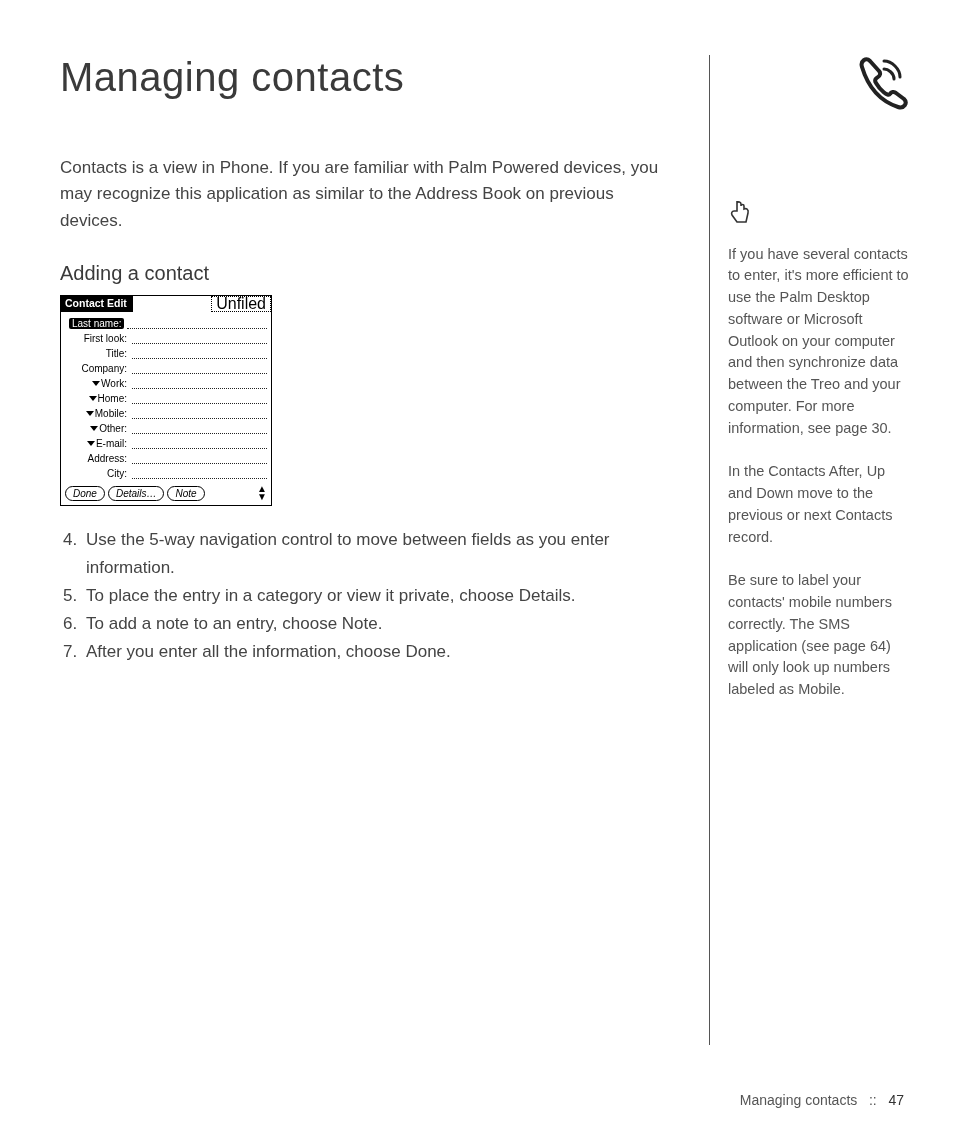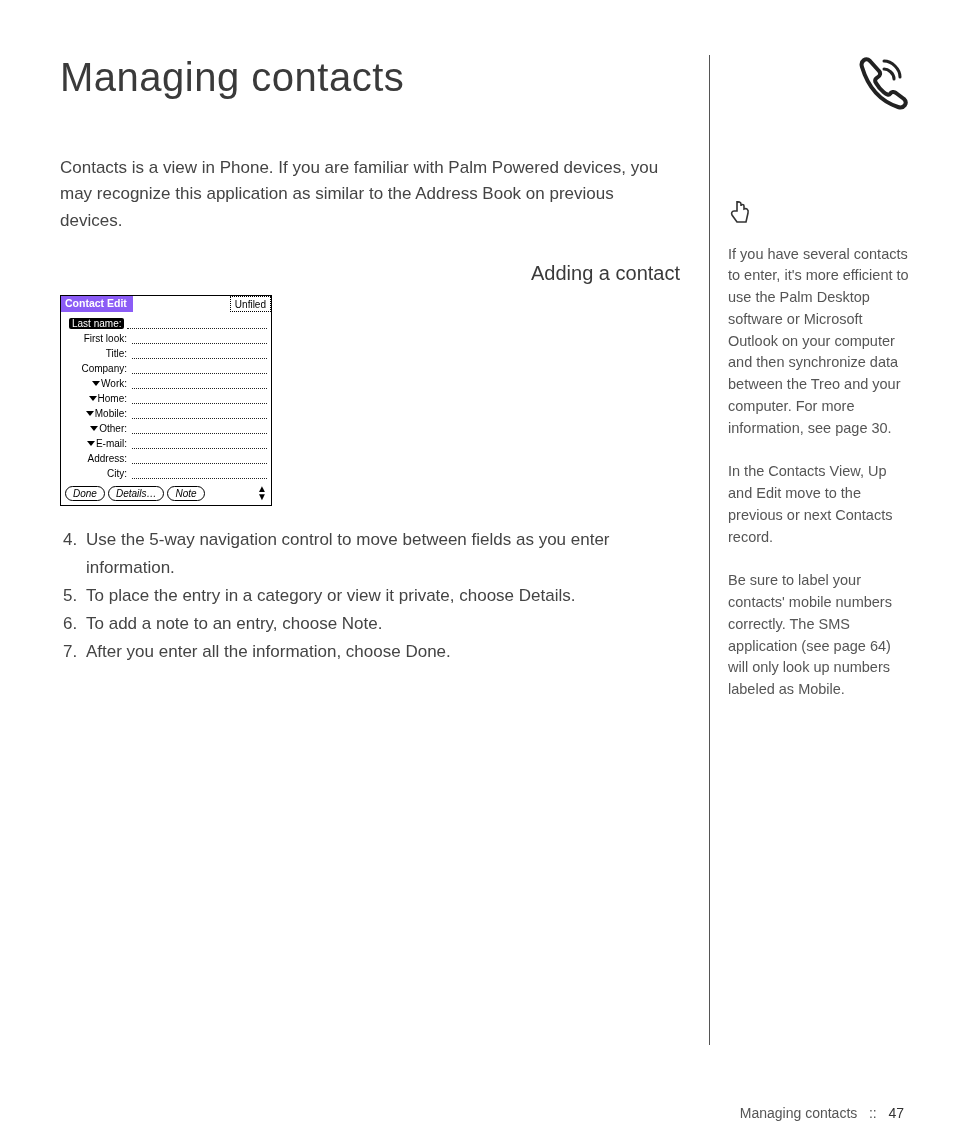--- a/index.html
+++ b/index.html
@@ -42,21 +42,20 @@
     line-height: 1.55;
     margin-bottom: 28px;
     font-weight: 300;
     color: #444;
   }
   h2 {
     font-weight: 400;
     font-size: 20px;
     margin: 0 0 0 0;
     color: #3a3a3a;
-    text-align: right;
   }
   ol {
     margin: 0 0 18px 0;
     padding-left: 22px;
     font-size: 17px;
     line-height: 1.65;
     font-weight: 300;
     color: #444;
   }
   ol li { padding-left: 4px; }
@@ -79,31 +78,31 @@
     font-size: 10.5px;
     color: #000;
     margin: 10px 0 20px 0;
   }
   .palm-titlebar {
     display: flex;
     align-items: stretch;
     height: 16px;
   }
   .palm-title {
-    background: #8b5cf6;
+    background: #000000;
     color: #fff;
     font-weight: bold;
     padding: 1px 6px 0 4px;
     font-size: 10.5px;
   }
   .palm-cat {
     margin-left: auto;
     border: 1px dotted #000;
     padding: 0 4px;
-    font-size: 10px;
+    font-size: 16px;
     display:flex;
     align-items:center;
   }
   .palm-body { padding: 3px 4px 2px 4px; }
   .palm-row {
     display: flex;
     align-items: flex-end;
     margin-bottom: 1px;
     height: 14px;
   }
@@ -165,21 +164,21 @@
     font-size: 14.5px;
     line-height: 1.5;
     font-family: "Helvetica Neue Condensed", "Arial Narrow", sans-serif;
     font-stretch: condensed;
     color: #555;
     margin-bottom: 22px;
     font-weight: 300;
   }
   .footer {
     position: absolute;
-    bottom: 11px;
+    bottom: 24px;
     right: 50px;
     font-size: 14px;
     color: #555;
     font-weight: 300;
   }
   .footer .pnum { font-weight: 400; color:#333; }
   .clearfix::after { content:""; display:block; clear:both; }
 </style>
 </head>
 <body>
@@ -266,21 +265,21 @@
         <path d="M30 6 C38 6 46 14 46 22" fill="none" stroke="#222" stroke-width="3" stroke-linecap="round"></path>
         <path d="M30 14 C34 14 40 18 40 24" fill="none" stroke="#222" stroke-width="3" stroke-linecap="round"></path>
       </svg>
     </div>
     <div class="tip-icon">
       <svg width="24" height="26" viewBox="0 0 24 26">
         <path d="M9 2 L9 12 L6 12 C4 12 3 14 4 16 L9 23 L18 23 L20 14 C21 10 18 9 16 10 L16 7 C16 5 13 5 13 7 L13 5 C13 3 10 2 9 4 Z" fill="none" stroke="#333" stroke-width="1.6"></path>
       </svg>
     </div>
     <p class="tip">If you have several contacts to enter, it's more efficient to use the Palm Desktop software or Microsoft Outlook on your computer and then synchronize data between the Treo and your computer. For more information, see page 30.</p>
-    <p class="tip">In the Contacts View, Up and Edit move to the previous or next Contacts record.</p>
+    <p class="tip">In the Contacts After, Up and Down move to the previous or next Contacts record.</p>
     <p class="tip">Be sure to label your contacts' mobile numbers correctly. The SMS application (see page 64) will only look up numbers labeled as Mobile.</p>
   </div>
 
   <div class="footer">
     <span>Managing contacts</span>
     &nbsp;&nbsp;<span>::</span>&nbsp;&nbsp;
     <span class="pnum">47</span>
   </div>
 </div>
 

